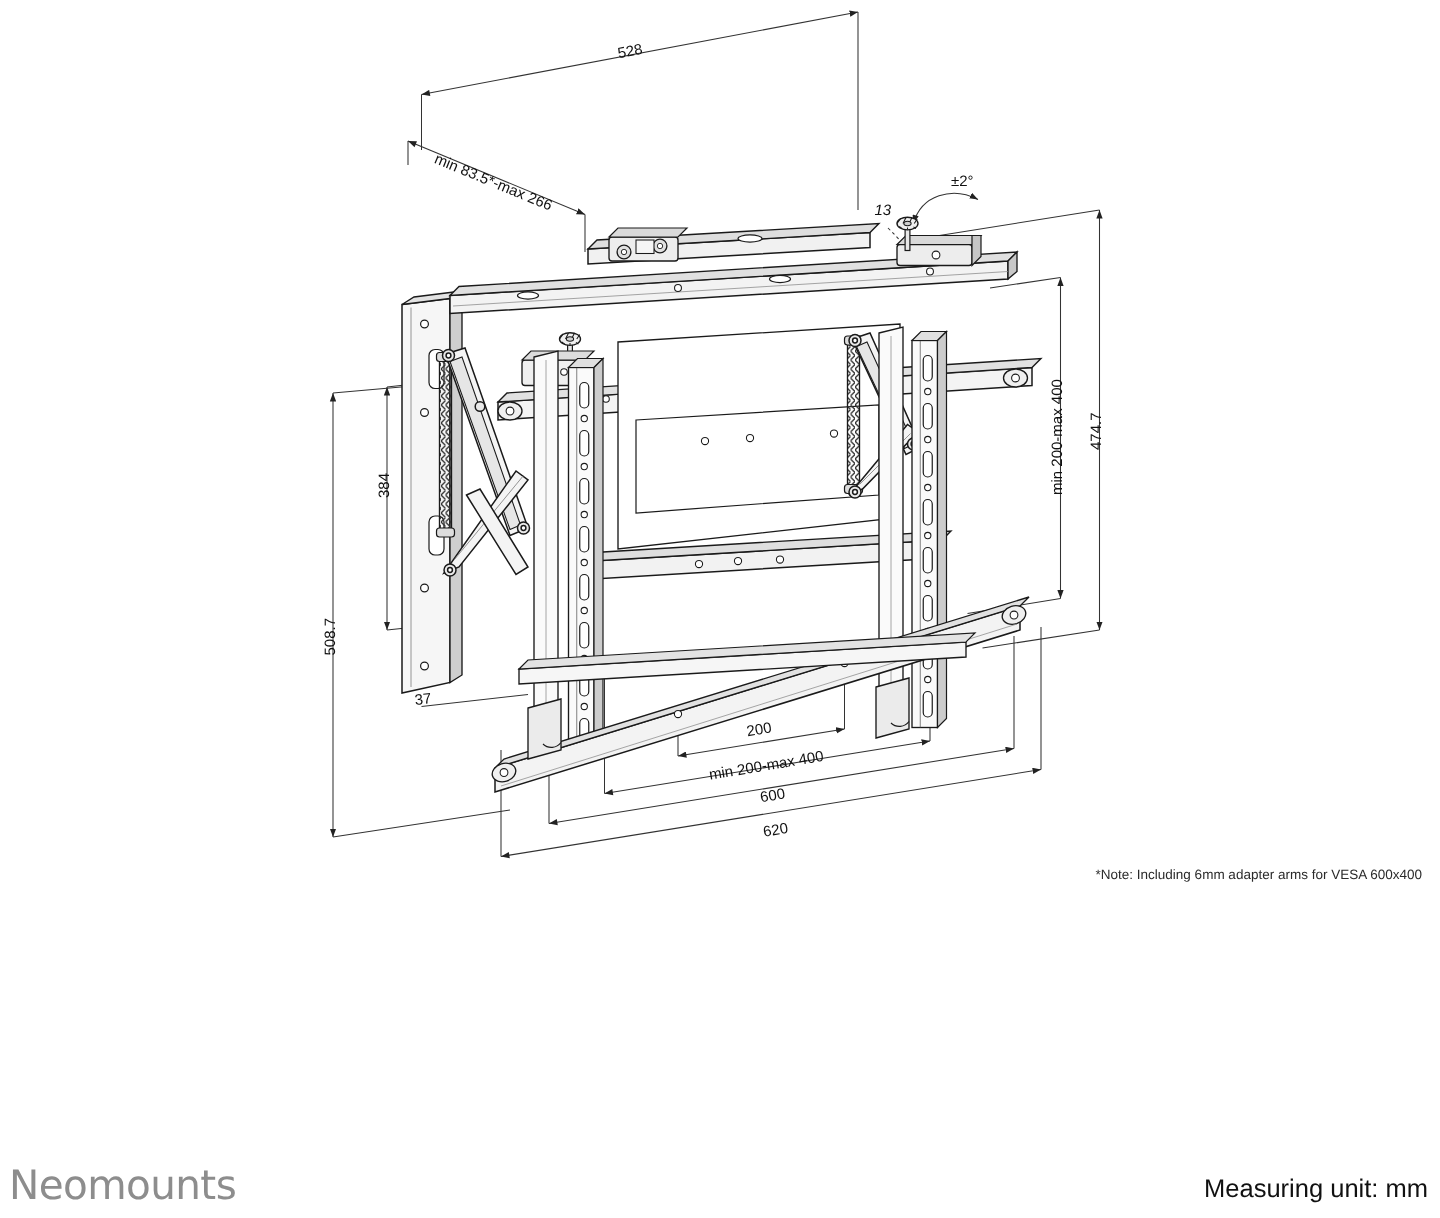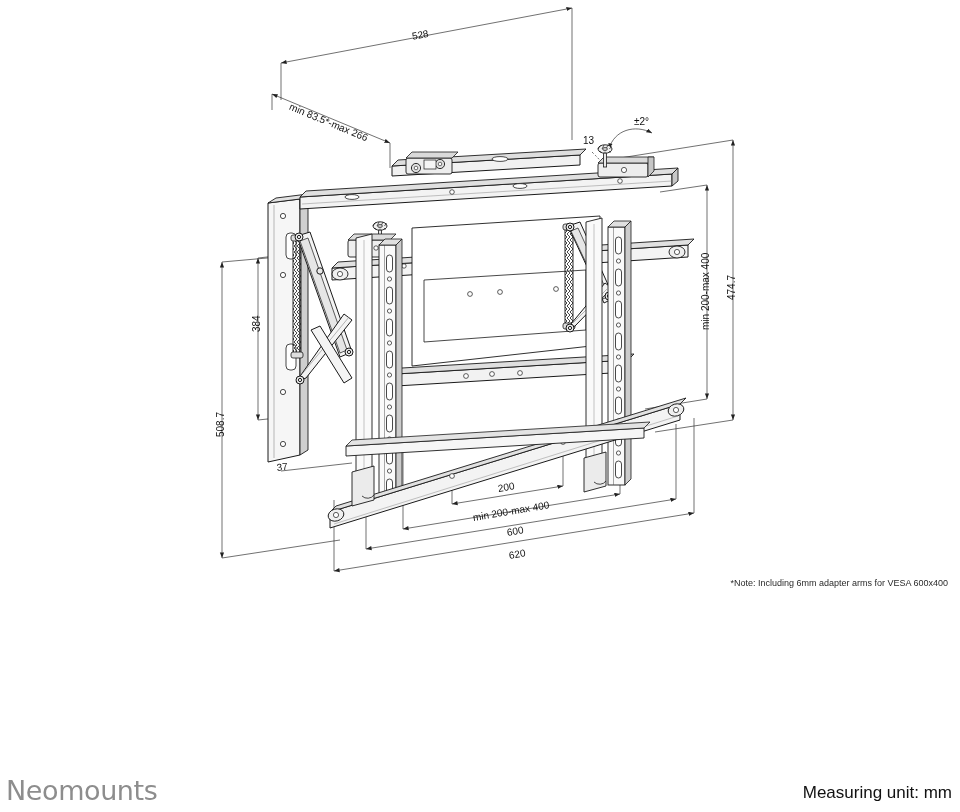--- a/index.html
+++ b/index.html
@@ -360,21 +360,21 @@
       </g>
     </g>
   </svg>
 
   <div class="dim-label" style="left:411px; top:31px; transform: rotate(-10.7deg);">528</div>
 
   <div class="dim-label" style="left:292px; top:101px; transform: rotate(22.5deg);">min 83.5*-max 266</div>
 
   <div class="dim-label" style="left:634px; top:116px;">±2°</div>
 
-  <div class="dim-label" style="left:583px; top:135px;">13</div>
+  <div class="dim-label" style="left:583px; top:135px;font-style:italic;">13</div>
 
   <div class="dim-label" style="left:700px; top:330px; transform: rotate(-90deg);">min 200-max 400</div>
 
   <div class="dim-label" style="left:726px; top:300px; transform: rotate(-90deg);">474.7</div>
 
   <div class="dim-label" style="left:251px; top:332px; transform: rotate(-90deg);">384</div>
 
   <div class="dim-label" style="left:215px; top:437px; transform: rotate(-90deg);">508.7</div>
 
   <div class="dim-label" style="left:276px; top:462px; transform: rotate(-6deg);">37</div>

